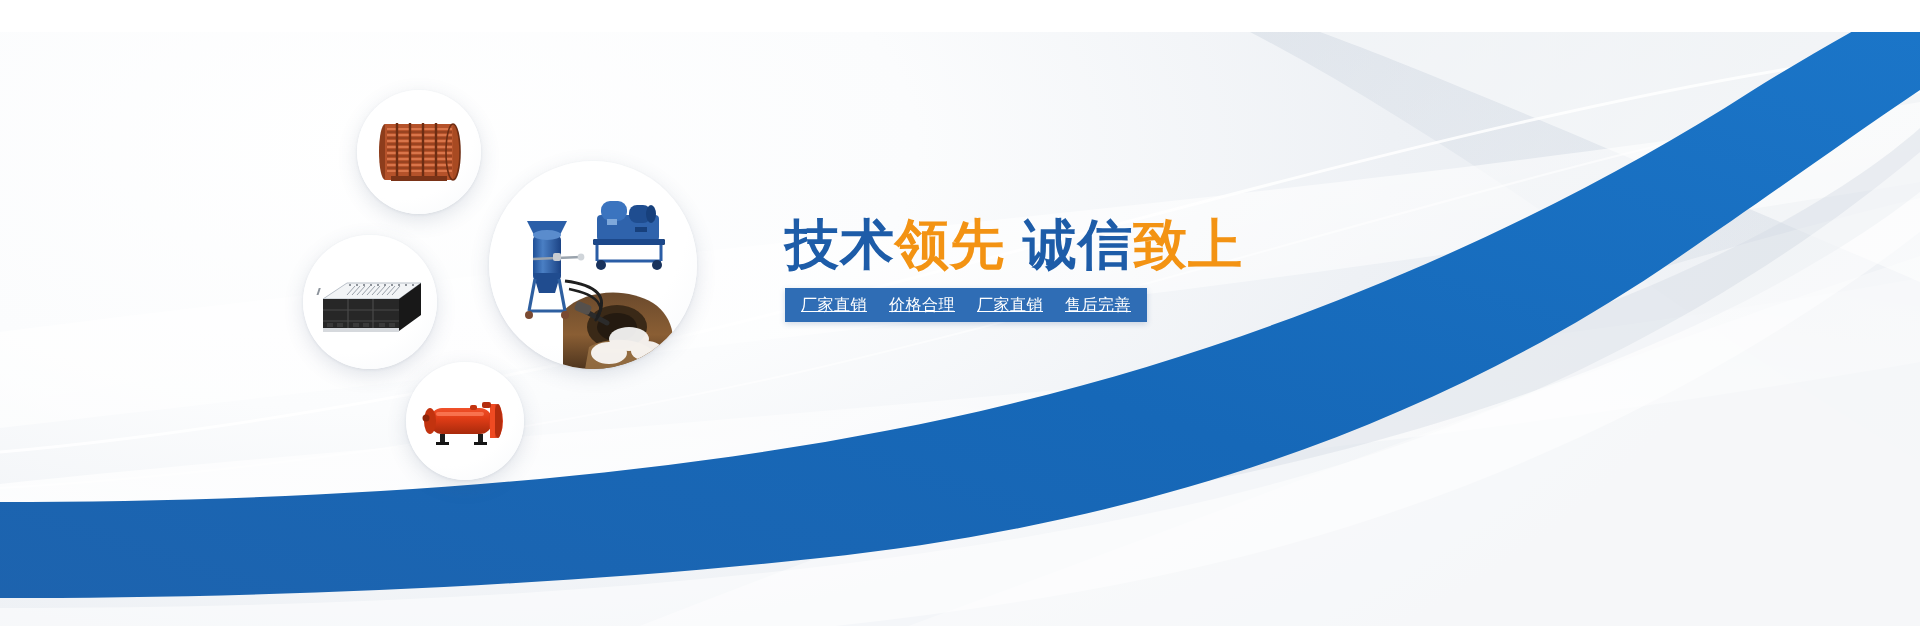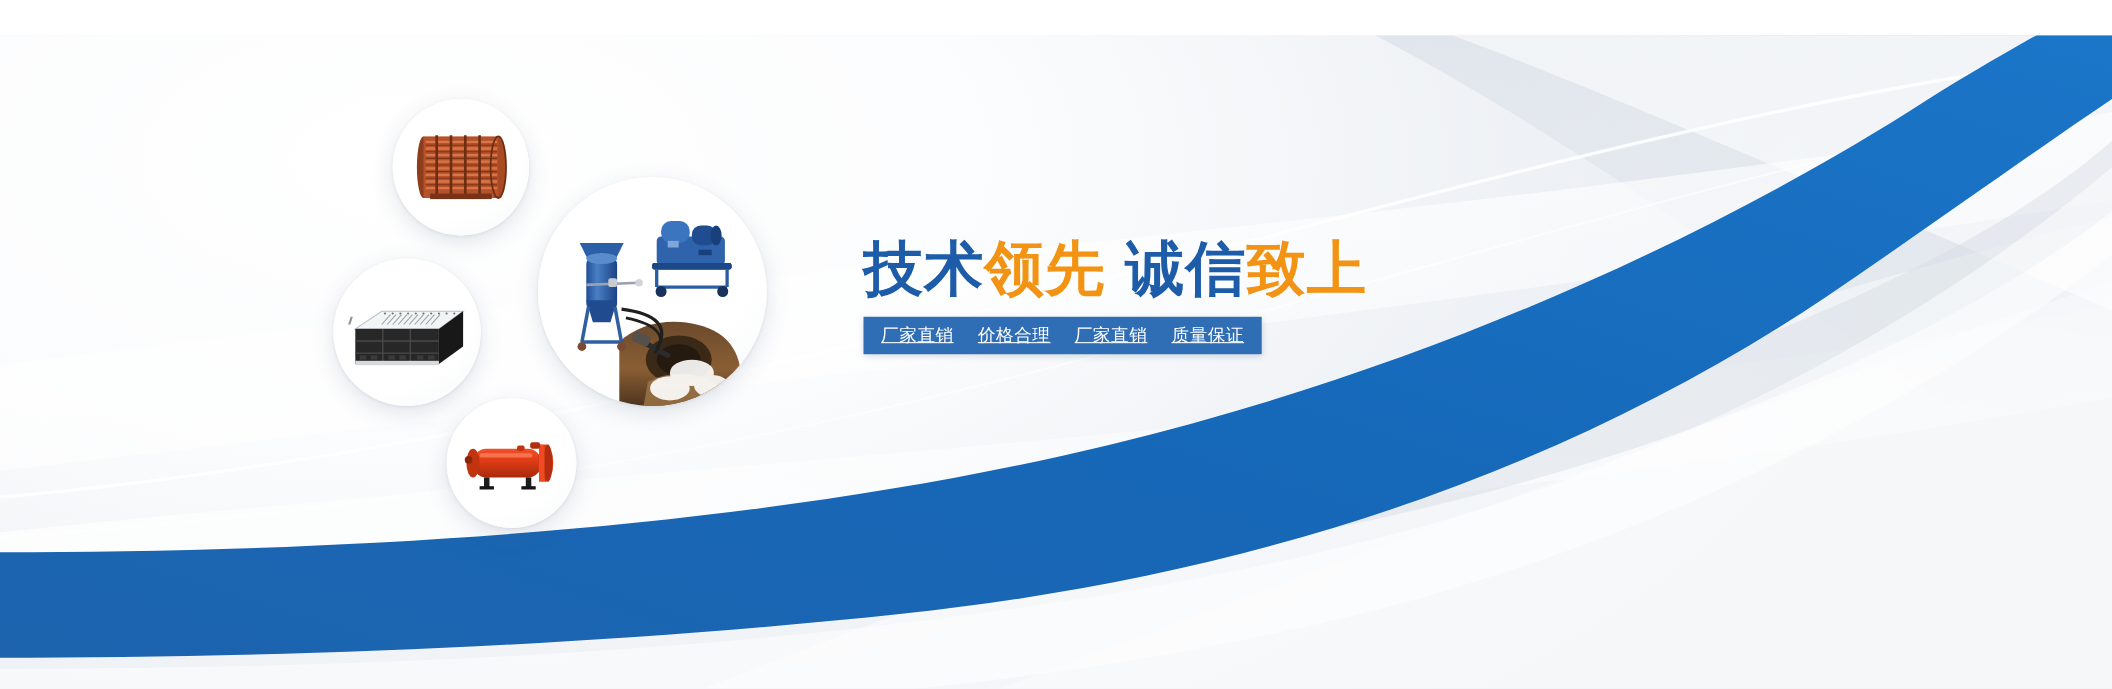--- a/index.html
+++ b/index.html
@@ -321,16 +321,16 @@
   </div>
 
   <div class="headline">
     <span class="hl-blue">技术</span><span class="hl-orange">领先</span><span class="hl-gap"></span><span class="hl-blue">诚信</span><span class="hl-orange">致上</span>
   </div>
 
   <div class="tagbar">
     <span class="tag">厂家直销</span>
     <span class="tag">价格合理</span>
     <span class="tag">厂家直销</span>
-    <span class="tag">质量保证</span>
+    <span class="tag">售后完善</span>
   </div>
 
 </div>
 
 </body></html>

